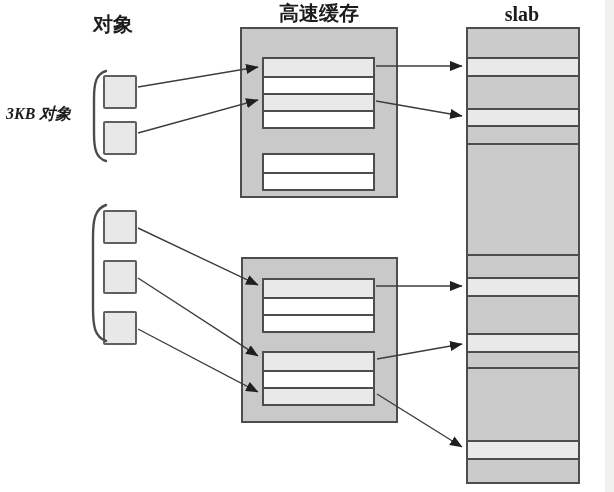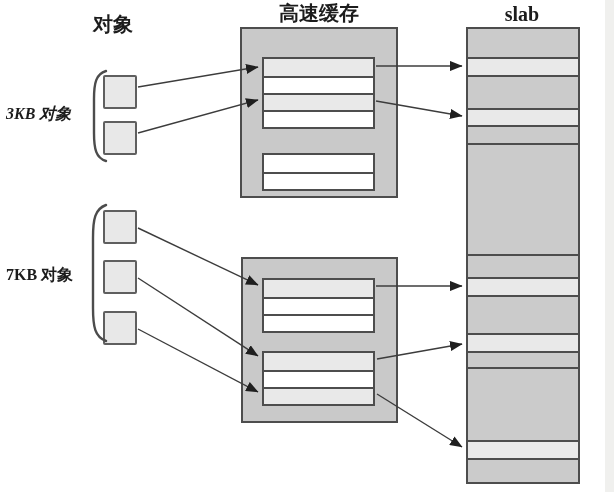--- a/index.html
+++ b/index.html
@@ -31,21 +31,20 @@
 </head>
 <body>
 
 <div class="canvas">
 
   <div class="lbl hdr" style="left:113px; top:11px;">对象</div>
   <div class="lbl hdr" style="left:319px; top:0px;">高速缓存</div>
   <div class="lbl hdr" style="left:522px; top:3px;">slab</div>
 
   <div class="lbl grp" style="left:6px; top:104px;font-style:italic;">3KB 对象</div>
-  <div class="lbl grp" style="left:6px; top:265px;">7KB 对象</div>
 
   <div class="anchor">
       <div class="square" style="top: 75px;"></div>
       <div class="square" style="top: 121px;"></div>
     </div>
   <div class="anchor">
       <div class="square" style="top: 210px;"></div>
       <div class="square" style="top: 260px;"></div>
       <div class="square" style="top: 311px;"></div>
     </div>

